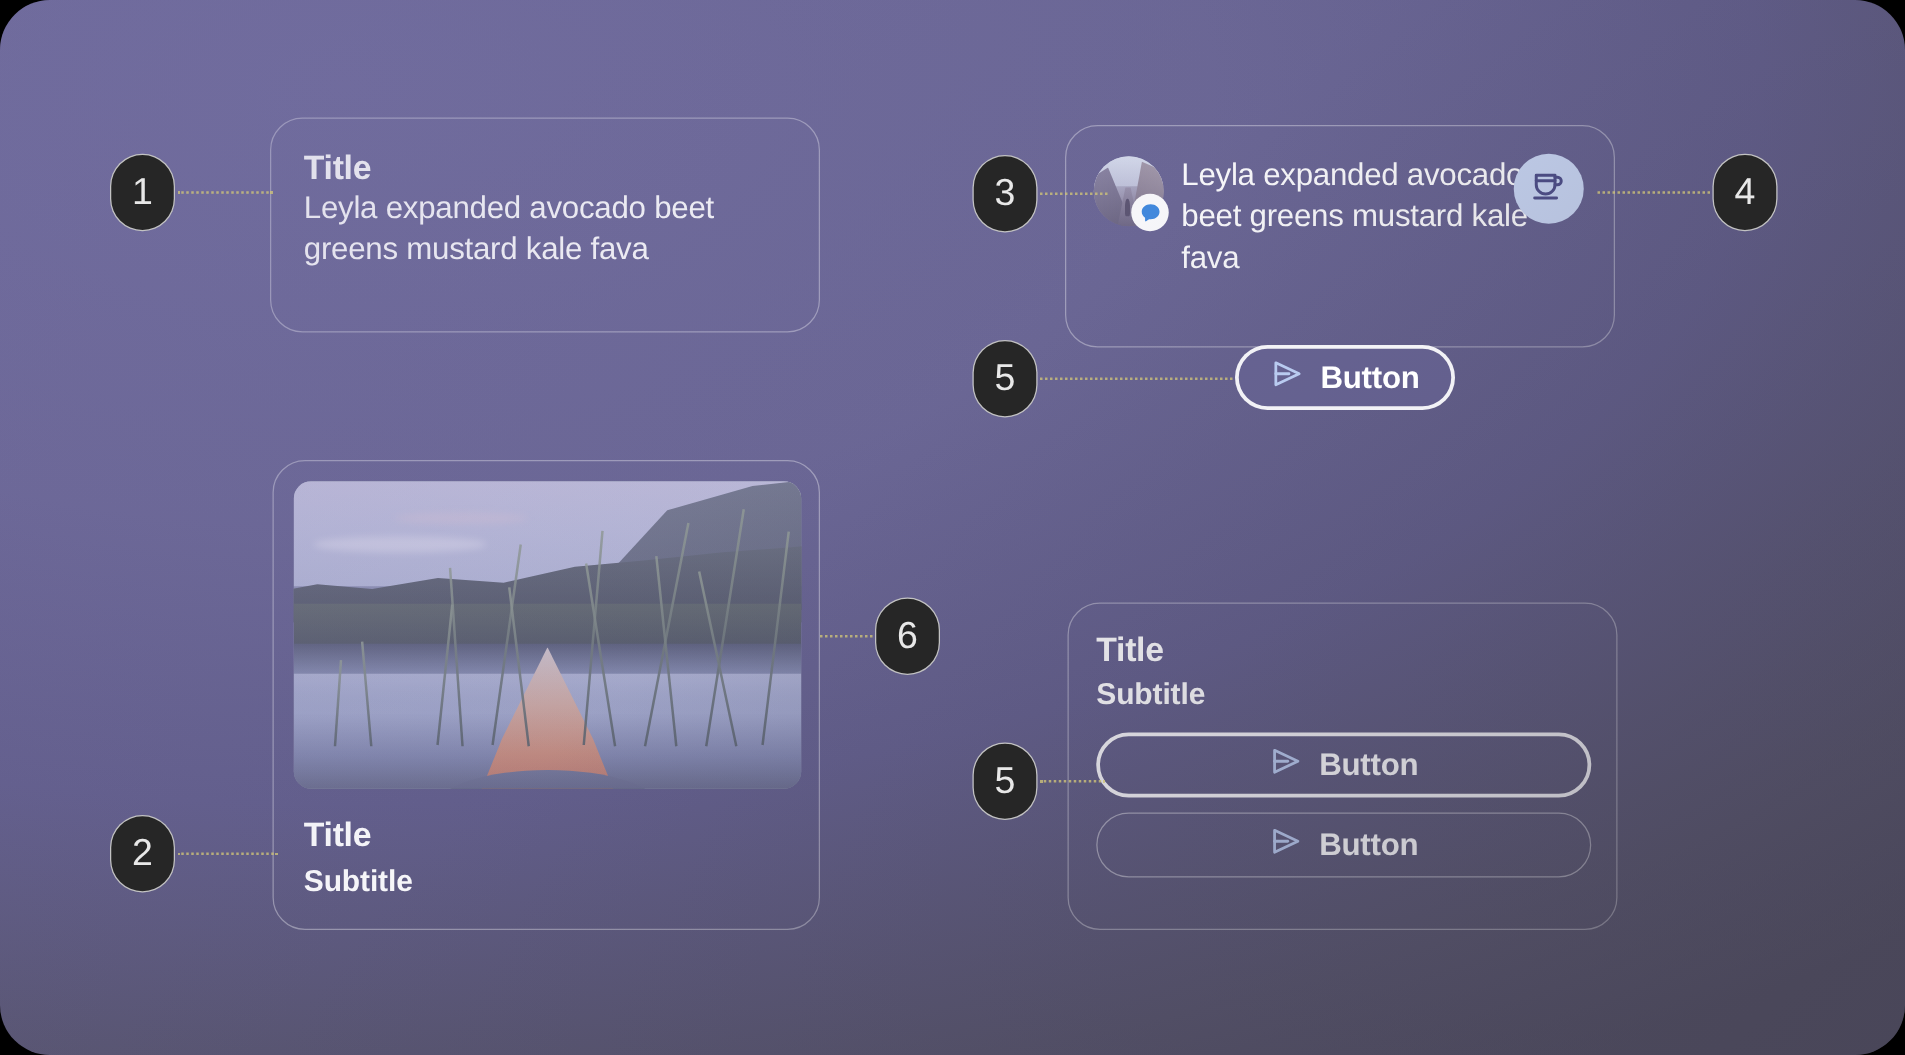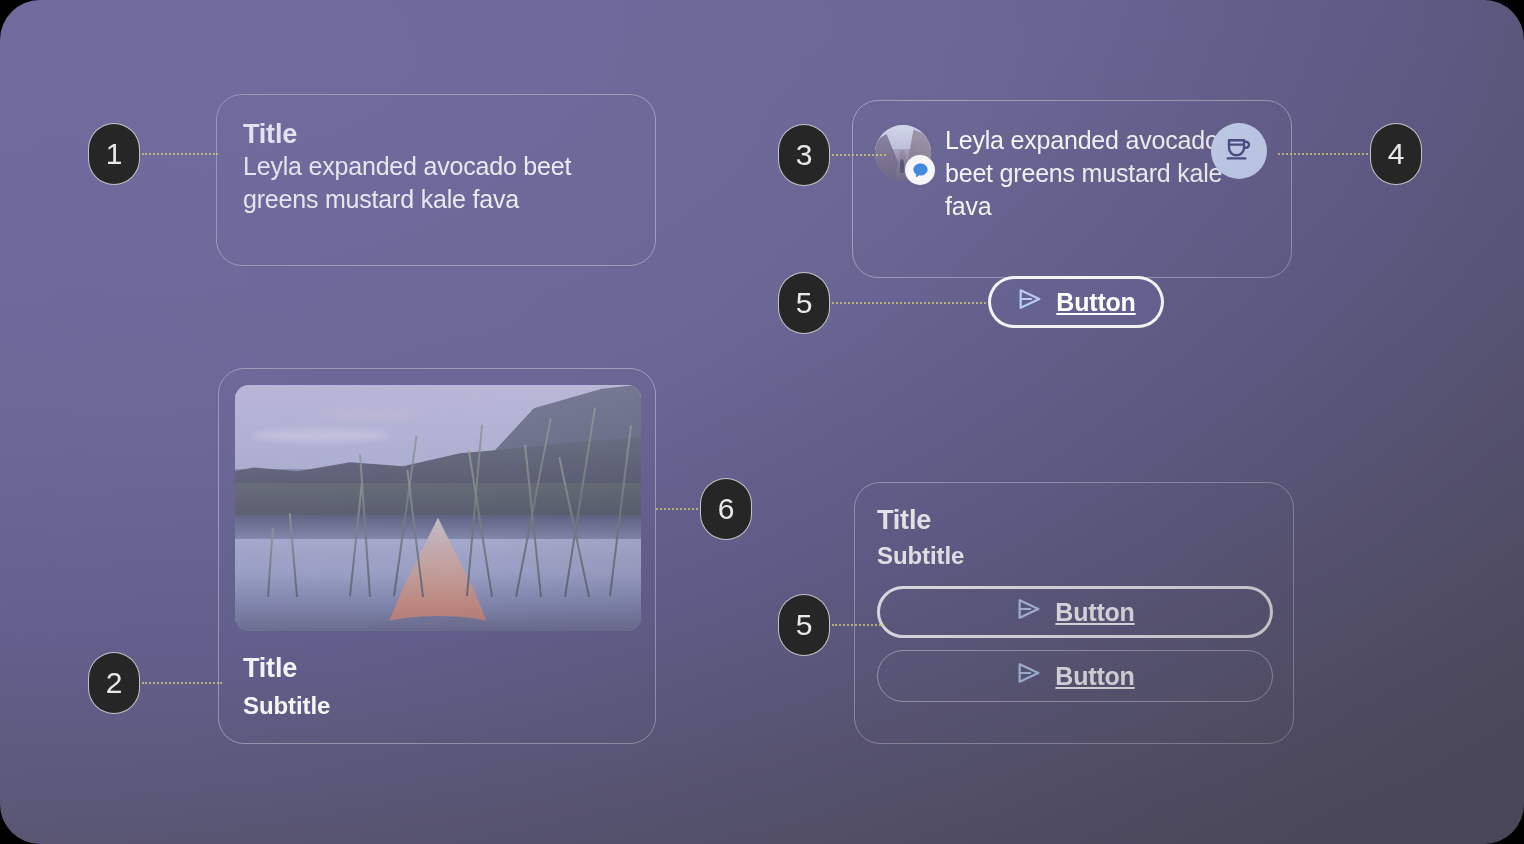--- a/index.html
+++ b/index.html
@@ -179,21 +179,20 @@
     align-items: center;
     justify-content: center;
     gap: 12px;
     border-radius: 999px;
     box-sizing: border-box;
     color: #ffffff;
     font-size: 25px;
     font-weight: bold;
     letter-spacing: -0.2px;
     background: transparent;
-    text-decoration: underline;
   }
   .btn .send-icon { flex: 0 0 auto; display: block; }
 
   #btn-floating {
     position: absolute;
     left: 988px;
     top: 276px;
     width: 176px;
     height: 52px;
     border: 3.5px solid rgba(255,255,255,0.92);

